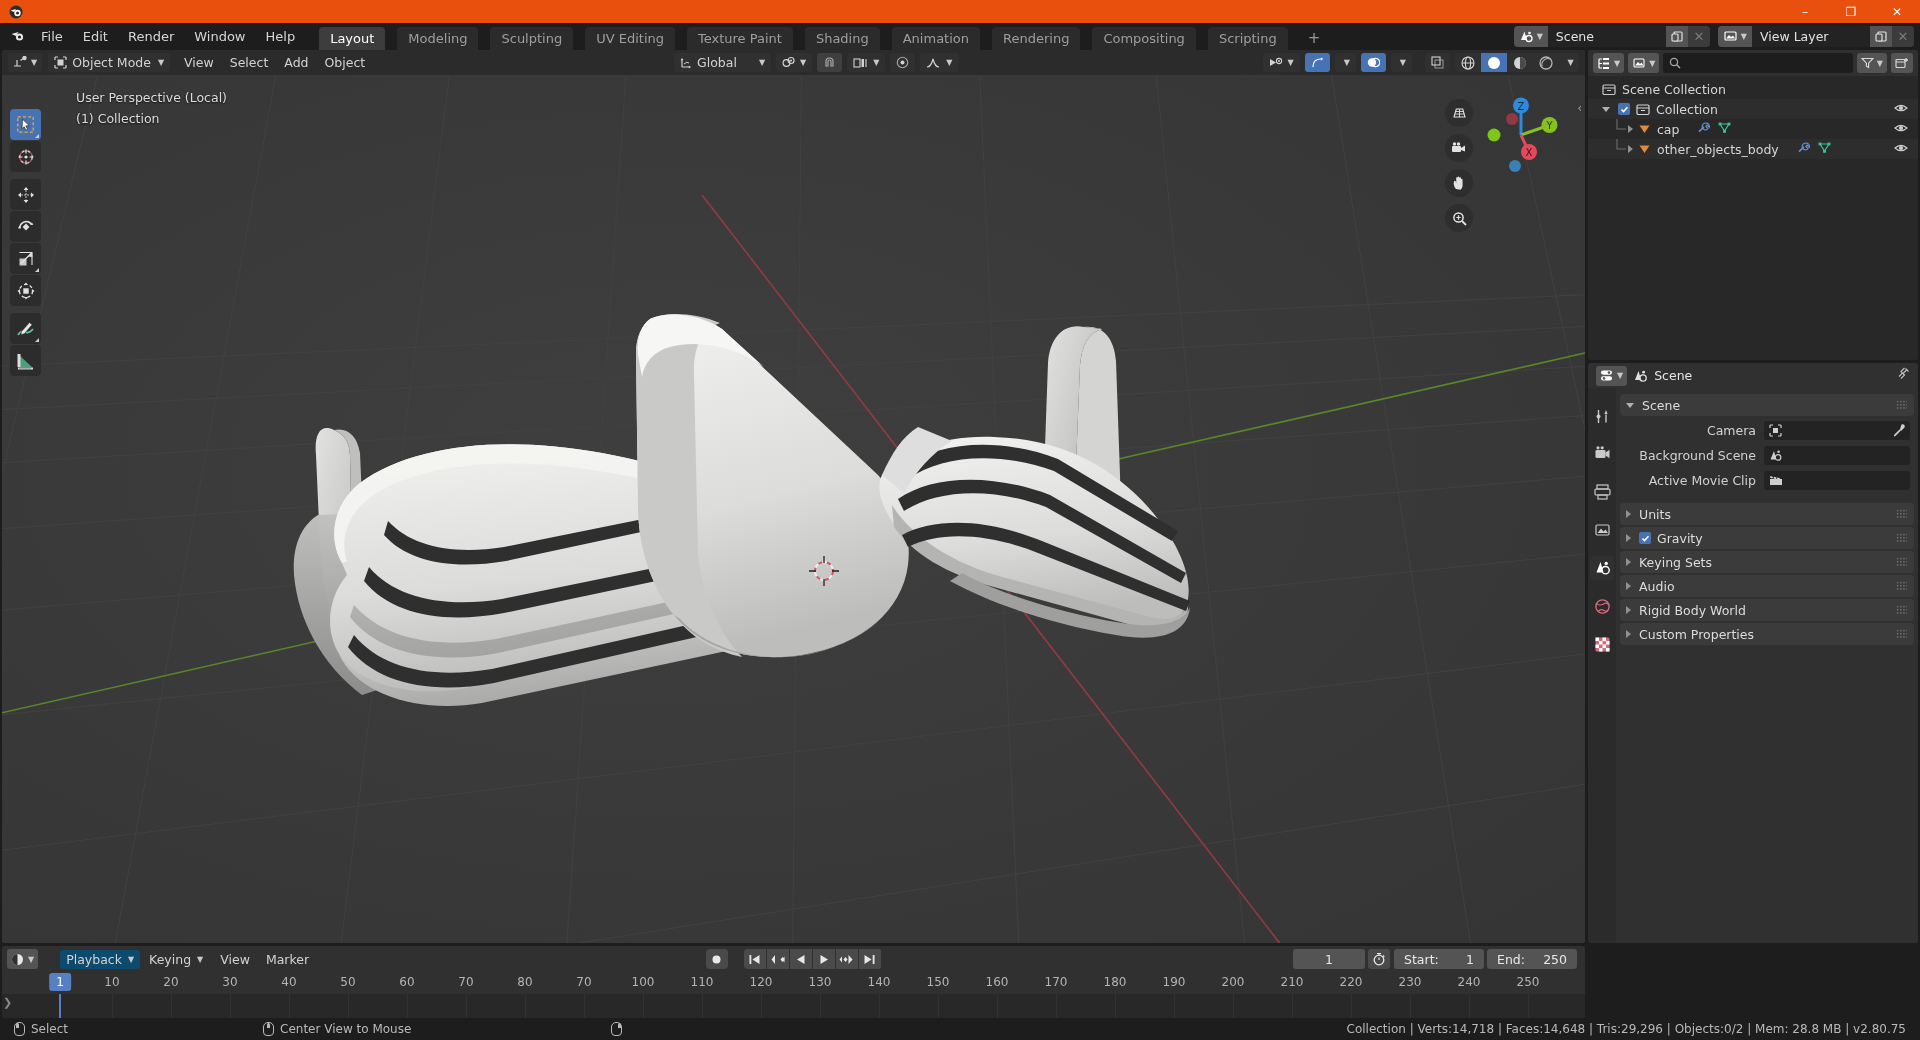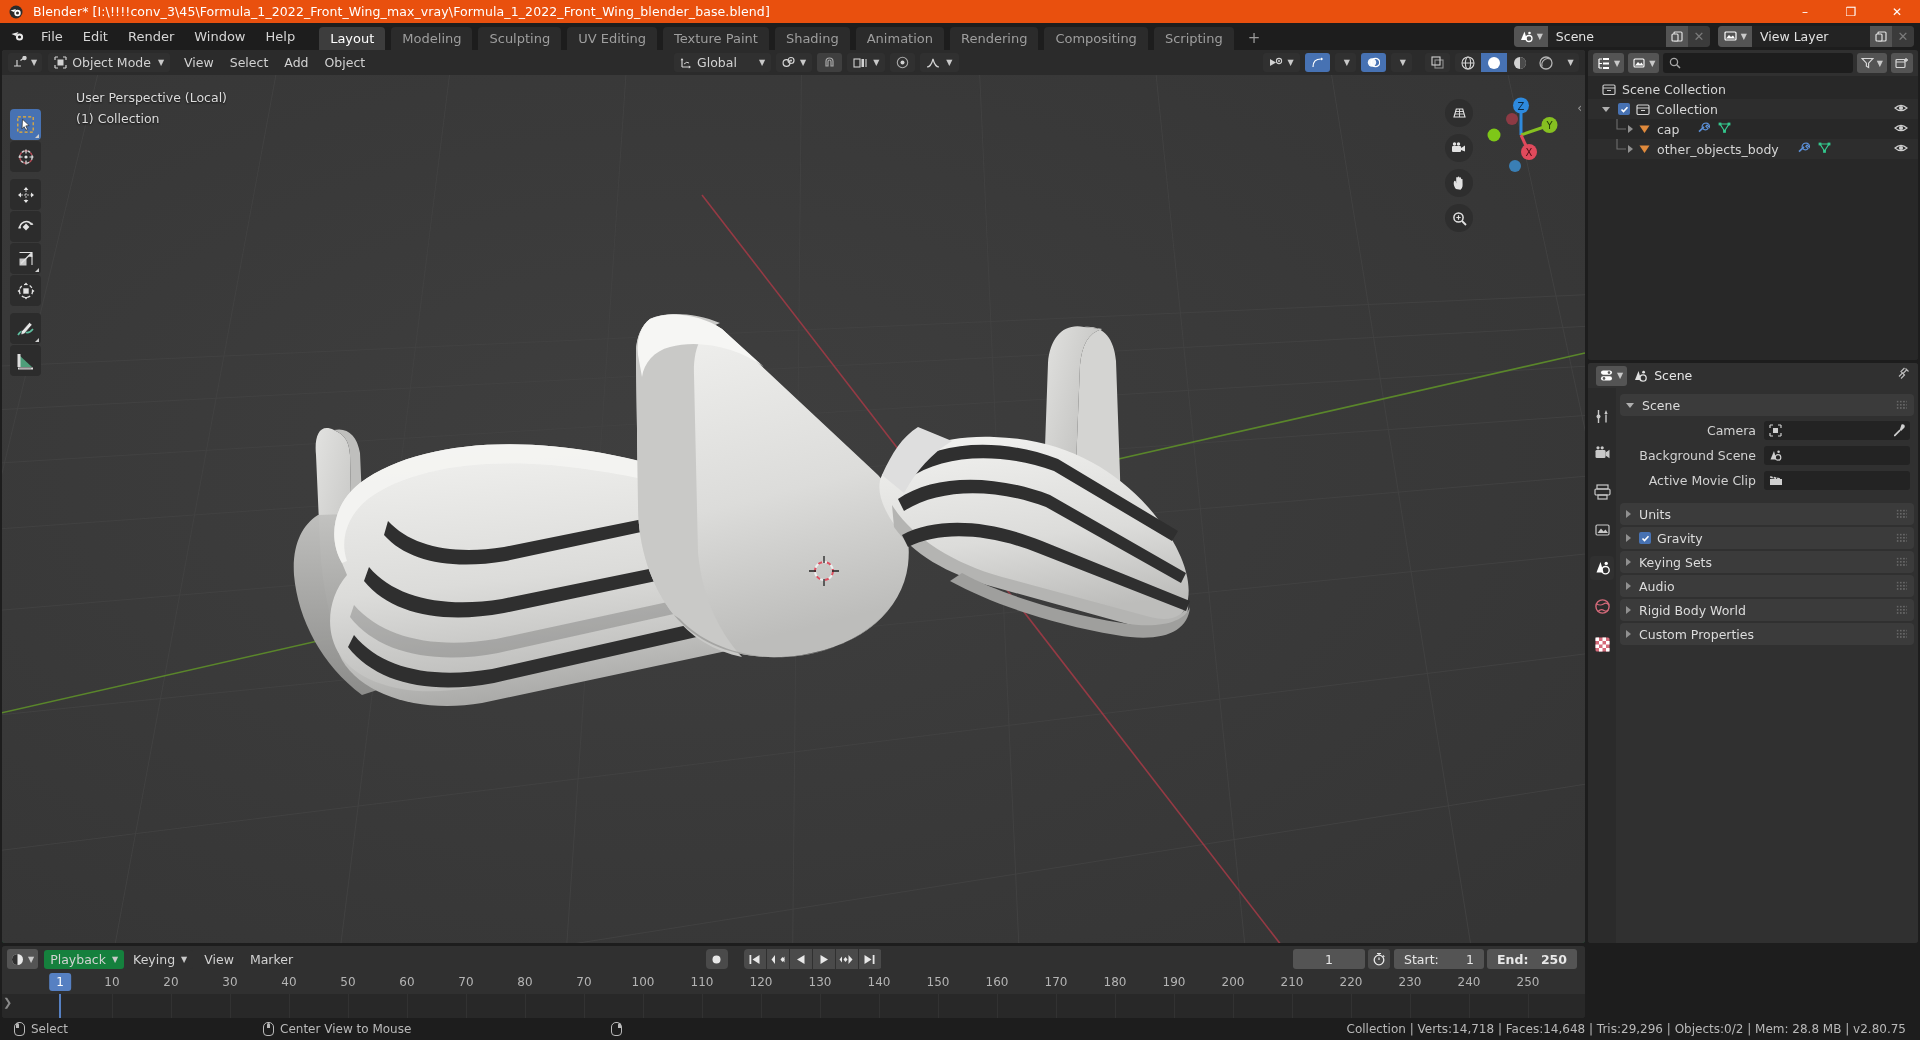--- a/index.html
+++ b/index.html
@@ -39,21 +39,21 @@
     display: flex; align-items: center;
   }
   .blender-logo { width: 26px; height: 26px; display: flex; align-items: center; justify-content: center; margin-left: 5px; }
   .menu-item {
     padding: 3px 9px; font-size: 13px; color: #d6d6d6; border-radius: 3px; margin: 0 1px;
     white-space: nowrap;
   }
   .wsep { width: 14px; }
   .ws-tab {
     padding: 4px 11px 5px 11px; font-size: 13px; color: #9e9e9e; white-space: nowrap;
-    border-radius: 4px 4px 0 0; background: #2b2b2b; margin-right: 6px; position: relative; top: 3px;
+    border-radius: 4px 4px 0 0; background: #2b2b2b; margin-right: 12px; position: relative; top: 3px;
   }
   .ws-tab.active { background: #3d3d3d; color: #ffffff; }
   .ws-plus { color: #9a9a9a; font-size: 15px; padding: 2px 8px; position: relative; top: 2px;}
 
   .topright { position: absolute; right: 6px; top: 26px; display: flex; align-items: center; gap: 0px; }
   .hgroup { display: flex; align-items: center; background: #303030; border-radius: 4px; overflow: hidden; height: 21px; }
   .hbtn { height: 21px; display: flex; align-items: center; padding: 0 5px; background: #545454; }
   .hfield {
     height: 21px; background: #232323; display: flex; align-items: center;
     padding: 0 8px; font-size: 12.5px; color: #e2e2e2; min-width: 118px;
@@ -177,21 +177,20 @@
 
   <div class="titlebar">
     <div class="tb-icon">
       <svg width="14" height="14" viewBox="0 0 14 14">
         <circle cx="7" cy="7" r="6.5" fill="#2b2b2b"></circle>
         <circle cx="8.5" cy="8" r="3.2" fill="#fff"></circle>
         <circle cx="8.5" cy="8" r="1.5" fill="#2b2b2b"></circle>
         <path d="M1.5 5.5 L7 4 L5 7 Z" fill="#fff"></path>
       </svg>
     </div>
-    <div class="tb-text">Blender* [I:\!!!!conv_3\45\Formula_1_2022_Front_Wing_max_vray\Formula_1_2022_Front_Wing_blender_base.blend]</div>
     <div class="tb-btns">
       <div class="tb-btn">–</div>
       <div class="tb-btn">❐</div>
       <div class="tb-btn close">✕</div>
     </div>
   </div>
 
   <div class="menubar">
     <div class="blender-logo">
       <svg width="16" height="16" viewBox="0 0 16 16">
@@ -964,21 +963,21 @@
 
   <div class="timeline">
     <div class="tl-header">
       <div class="out-sel" style="margin-right:6px;">
         <svg width="14" height="13" viewBox="0 0 14 13">
             <circle cx="6.5" cy="6.5" r="5.5" fill="#e8e8e8"></circle>
             <path d="M6.5 1 A5.5 5.5 0 0 0 6.5 12 Z" fill="#303030"></path>
           </svg>
         <span class="chev">▼</span>
       </div>
-      <div class="vb" style="background:#15803d;">
+      <div class="vb" style="background:#0c4a6e;margin-left:16px;">
         <span>Playback</span>
         <span class="chev" style="margin-left:6px;">▼</span>
       </div>
       <div class="gap3"></div>
       <div class="vb" style="background:#303030;">
         <span>Keying</span>
         <span class="chev" style="margin-left:6px;">▼</span>
       </div>
       <div class="gap3"></div>
       <div class="vb-flat">View</div>
@@ -1035,21 +1034,21 @@
         <div class="tp-btn" style="border-radius:3px;background:#4a4a4a;">
           <svg width="14" height="14" viewBox="0 0 14 14">
               <circle cx="7" cy="8" r="4.8" fill="none" stroke="#e8e8e8" stroke-width="1.3"></circle>
               <path d="M7 8 v-2.6 M5 1.5 h4 M7 1.5 v1.8 M11 3.5 l1.3 1.3" stroke="#e8e8e8" stroke-width="1.2"></path>
             </svg>
         </div>
         <div class="num-field" style="min-width:90px; justify-content:space-between;">
           <span>Start:</span>
           <span>1</span>
         </div>
-        <div class="num-field" style="min-width:90px; justify-content:space-between;font-weight:bold;">
+        <div class="num-field" style="min-width:90px; justify-content:space-between;">
           <span>End:</span>
           <span>250</span>
         </div>
       </div>
     </div>
 
     <div class="tl-ruler">
       <div class="playhead-lbl" style="left:58px;">1</div>
       <div class="tick-lbl" style="left:110px;">10</div>
       <div class="tick-lbl" style="left:169px;">20</div>

